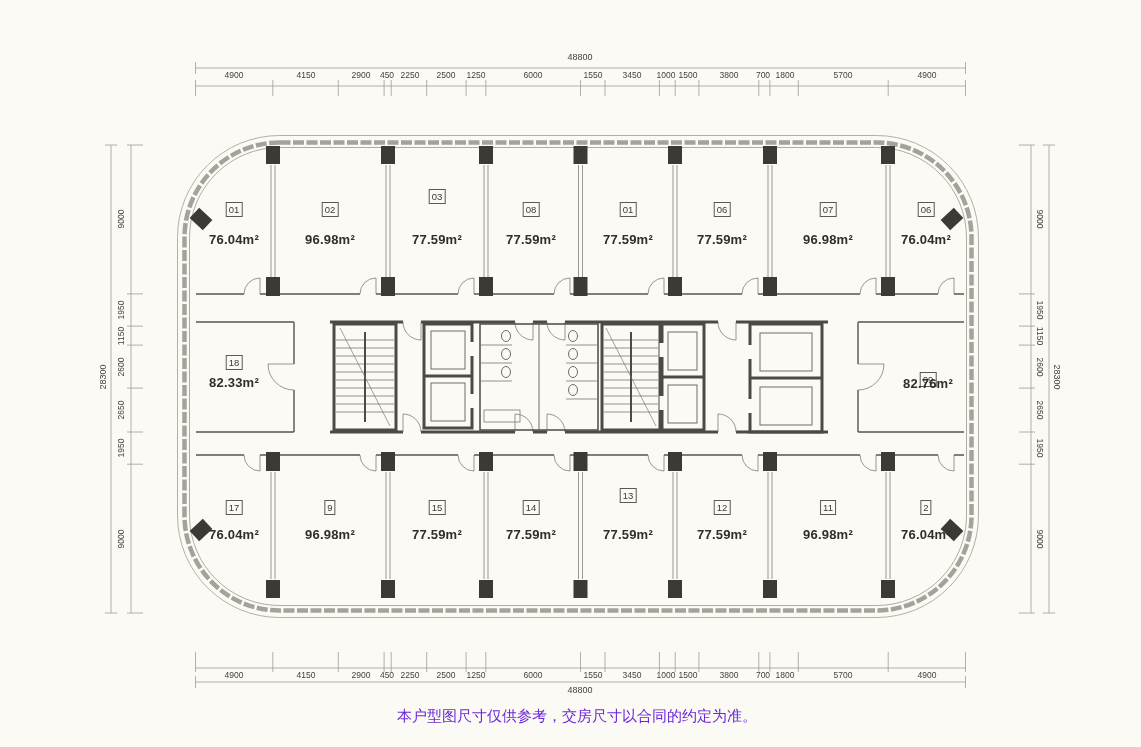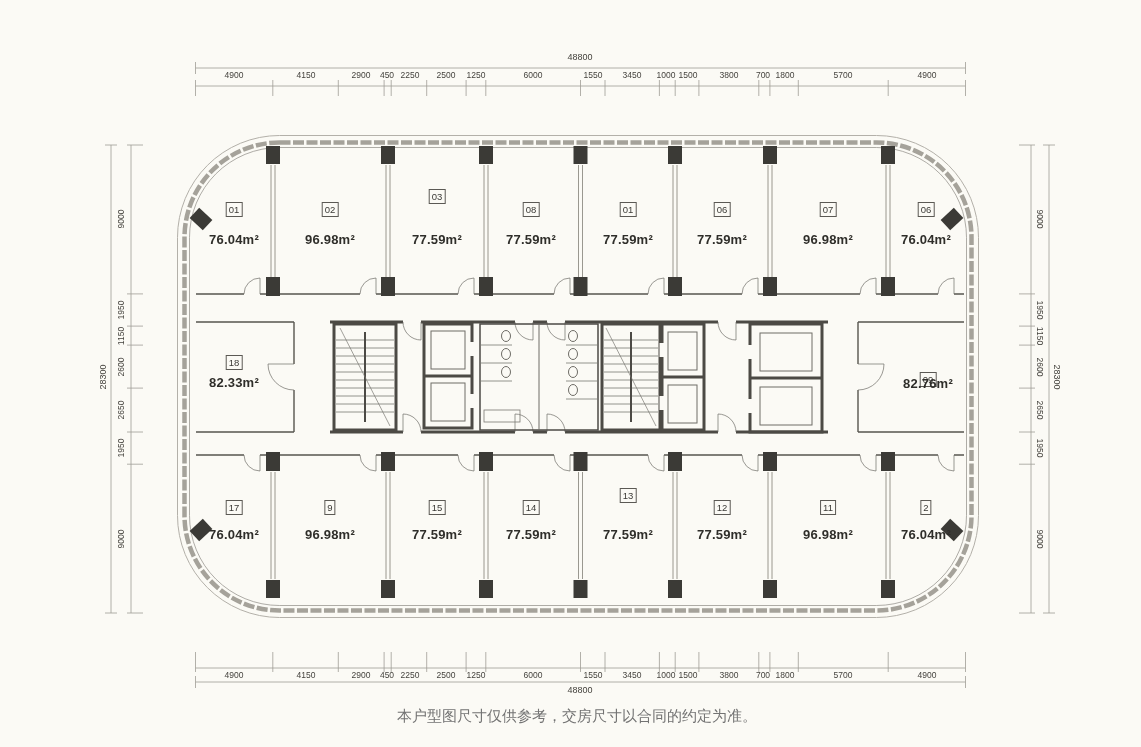--- a/index.html
+++ b/index.html
@@ -9,21 +9,21 @@
   .lab{position:absolute;transform:translate(-50%,-50%);font-size:8.5px;color:#45433e;
        white-space:nowrap;}
   .lab.v{transform:translate(-50%,-50%) rotate(-90deg);}
   .lab.vr{transform:translate(-50%,-50%) rotate(90deg);}
   .tot{font-size:9px;}
   .unum{position:absolute;transform:translate(-50%,-50%);}
   .unum span{display:inline-block;border:1px solid #5b5954;padding:0 2px;font-size:9.5px;
              line-height:13px;color:#3b3a36;background:transparent;}
   .uarea{position:absolute;transform:translate(-50%,-50%);font-size:13px;font-weight:bold;
          color:#2f2e2a;white-space:nowrap;letter-spacing:.2px;}
-  .disc{position:absolute;transform:translate(-50%,-50%);font-size:15px;color:#737373;
+  .disc{position:absolute;transform:translate(-50%,-50%);font-size:15px;color:#6d28d9;
         white-space:nowrap;}
 </style>
 </head>
 <body>
 
 <div class="stage">
 
   <svg width="1141" height="747" viewBox="0 0 1141 747">
 
     <g stroke="#a09d96" stroke-width="0.8" fill="none">

